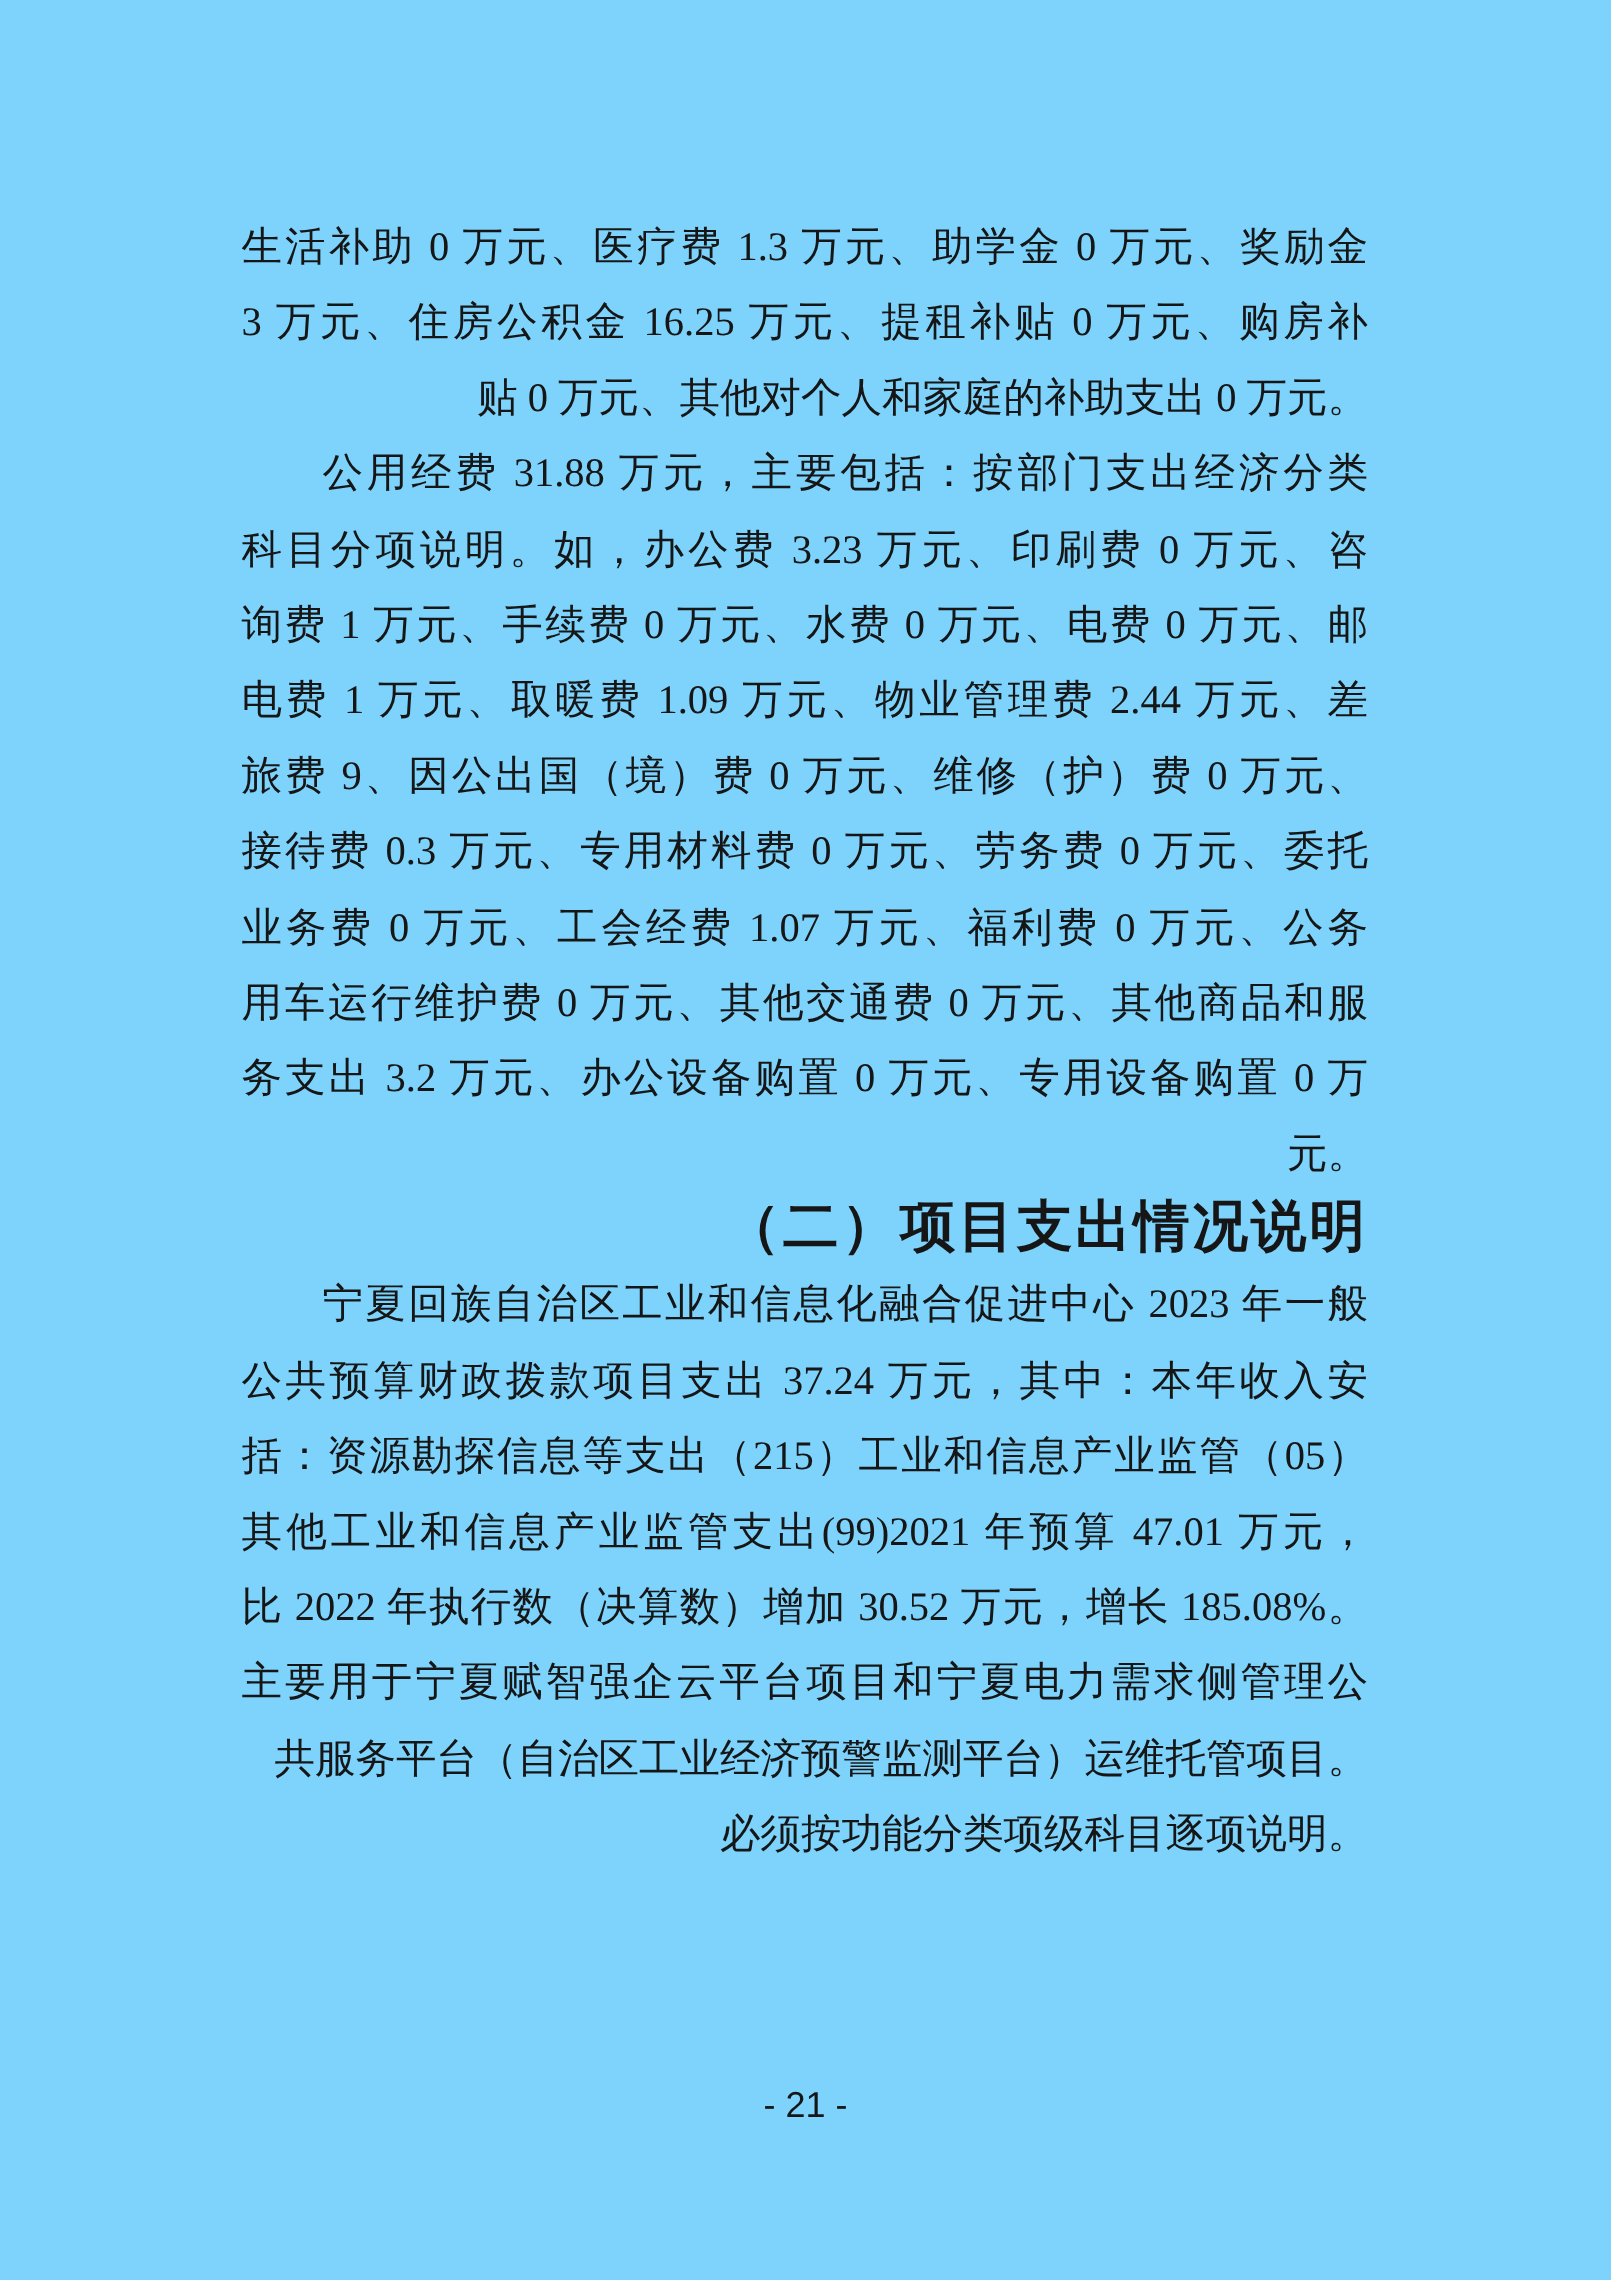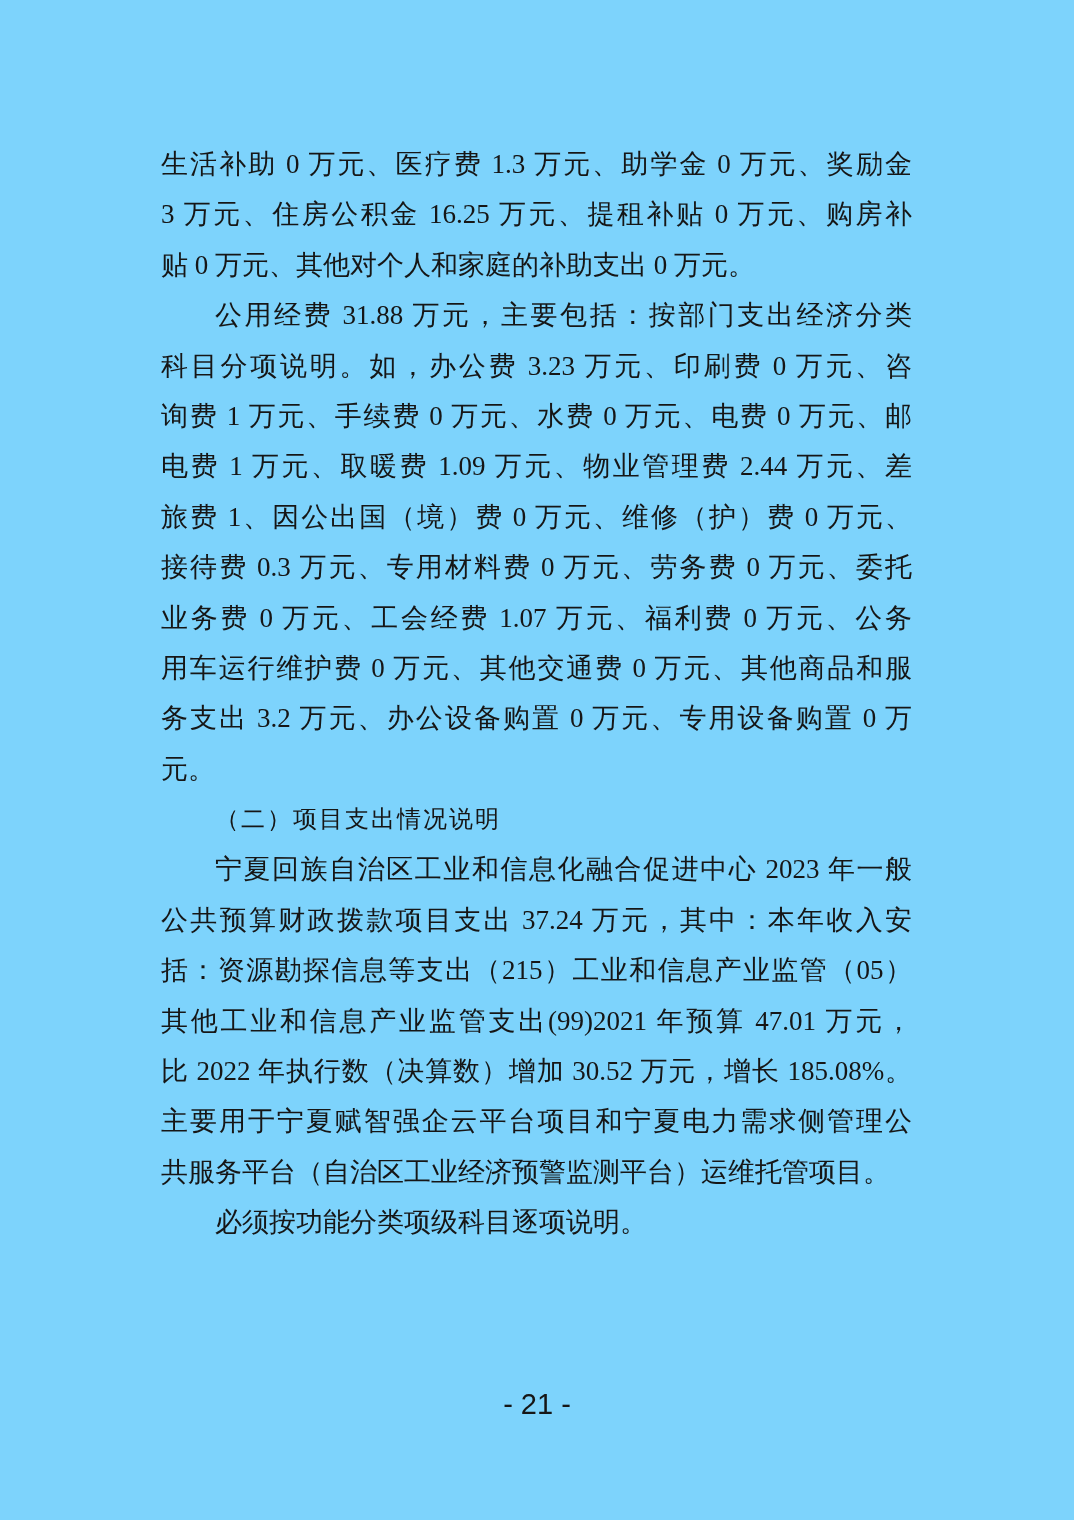--- a/index.html
+++ b/index.html
@@ -16,57 +16,57 @@
     position: absolute;
     left: 161px;
     top: 139px;
     width: 751px;
   }
   .line {
     font-size: 27px;
     line-height: 50.4px;
     height: 50.4px;
     white-space: nowrap;
-    text-align: left;
+    text-align: right;
   }
   .j {
     text-align: justify;
     text-align-last: justify;
   }
   .ind { text-indent: 54px; }
   .hd {
-    font-weight: normal;
-    font-size: 24px;
+    font-weight: bold;
+    font-size: 37px;
     letter-spacing: 2px;
   }
   .footer {
     position: absolute;
     left: 0;
     top: 1387px;
     width: 1074px;
     text-align: center;
     font-family: "Liberation Sans", "DejaVu Sans", sans-serif;
-    font-size: 29px;
+    font-size: 24px;
     line-height: 34px;
     color: #161616;
   }
 </style>
 </head>
 <body>
 
 <div class="page">
   <div class="text-block">
     <div class="line j">生活补助 0 万元、医疗费 1.3 万元、助学金 0 万元、奖励金</div>
     <div class="line j">3 万元、住房公积金 16.25 万元、提租补贴 0 万元、购房补</div>
     <div class="line">贴 0 万元、其他对个人和家庭的补助支出 0 万元。</div>
     <div class="line ind j">公用经费 31.88 万元，主要包括：按部门支出经济分类</div>
     <div class="line j">科目分项说明。如，办公费 3.23 万元、印刷费 0 万元、咨</div>
     <div class="line j">询费 1 万元、手续费 0 万元、水费 0 万元、电费 0 万元、邮</div>
     <div class="line j">电费 1 万元、取暖费 1.09 万元、物业管理费 2.44 万元、差</div>
-    <div class="line j">旅费 1、因公出国（境）费 0 万元、维修（护）费 0 万元、</div>
+    <div class="line j">旅费 9、因公出国（境）费 0 万元、维修（护）费 0 万元、</div>
     <div class="line j">接待费 0.3 万元、专用材料费 0 万元、劳务费 0 万元、委托</div>
     <div class="line j">业务费 0 万元、工会经费 1.07 万元、福利费 0 万元、公务</div>
     <div class="line j">用车运行维护费 0 万元、其他交通费 0 万元、其他商品和服</div>
     <div class="line j">务支出 3.2 万元、办公设备购置 0 万元、专用设备购置 0 万</div>
     <div class="line">元。</div>
     <div class="line ind hd">（二）项目支出情况说明</div>
     <div class="line ind j">宁夏回族自治区工业和信息化融合促进中心 2023 年一般</div>
     <div class="line j">公共预算财政拨款项目支出 37.24 万元，其中：本年收入安</div>
     <div class="line j">括：资源勘探信息等支出（215）工业和信息产业监管（05）</div>
     <div class="line j">其他工业和信息产业监管支出(99)2021 年预算 47.01 万元，</div>

